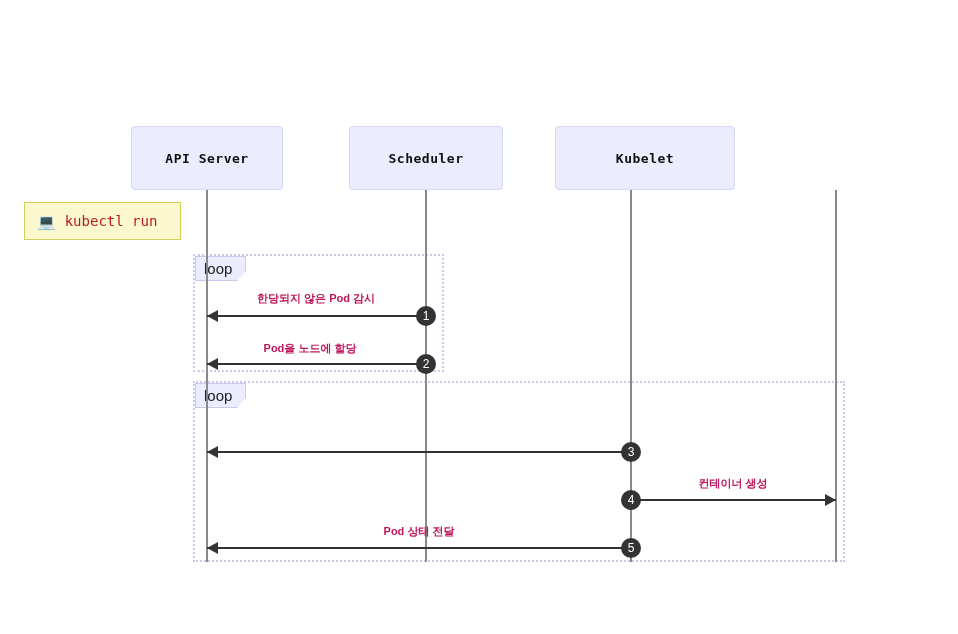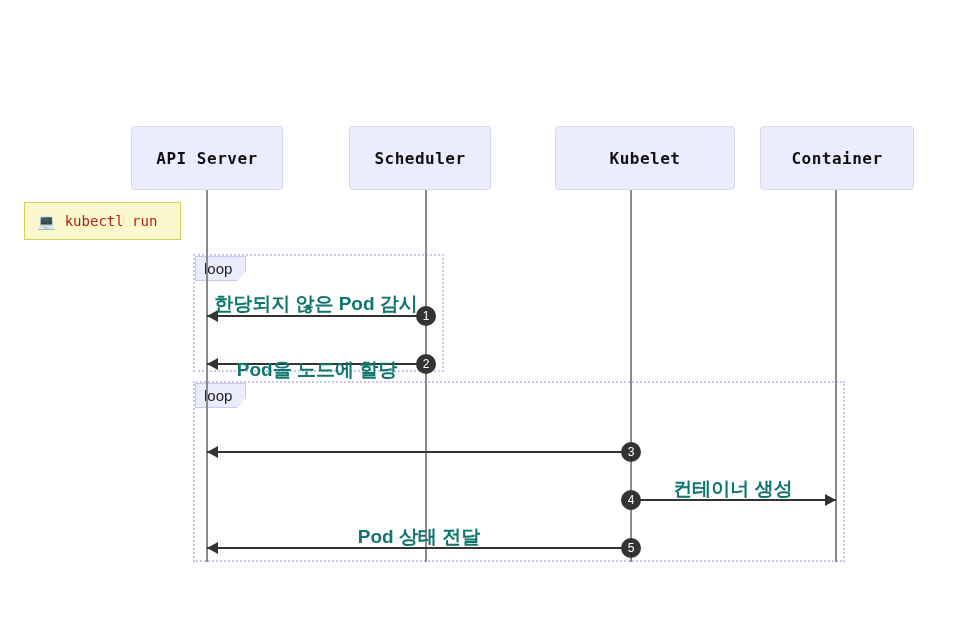--- a/index.html
+++ b/index.html
@@ -28,21 +28,21 @@
     background: #ececff;
     border: 1px solid #d7d7f5;
     border-radius: 4px;
     box-sizing: border-box;
     display: flex;
     align-items: center;
     justify-content: center;
   }
   .participant-label {
     font-family: "DejaVu Sans Mono", "Liberation Mono", monospace;
-    font-size: 16px;
+    font-size: 13px;
     font-weight: bold;
     color: #111111;
     letter-spacing: 0.5px;
     white-space: nowrap;
   }
   
   .lifeline {
     position: absolute;
     width: 2px;
     background: #8a8a8a;
@@ -108,23 +108,23 @@
   }
   .msg-arrow.left {
     border-right: 11px solid #333333;
   }
   .msg-arrow.right {
     border-left: 11px solid #333333;
   }
   .msg-label {
     position: absolute;
     font-family: "Liberation Sans", sans-serif;
-    font-size: 19px;
+    font-size: 11px;
     font-weight: bold;
-    color: #0f766e;
+    color: #be185d;
     text-align: center;
     white-space: nowrap;
     transform: translateX(-50%);
   }
   
   .seq-badge {
     position: absolute;
     width: 20px;
     height: 20px;
     border-radius: 50%;
@@ -150,40 +150,37 @@
     <div class="loop-tag" style="left: 195px; top: 383px;">
       <span class="loop-tag-label">loop</span>
     </div>
     <div class="lifeline" style="left: 206px; top: 190px; height: 372px;"></div>
     <div class="lifeline" style="left: 425px; top: 190px; height: 372px;"></div>
     <div class="lifeline" style="left: 630px; top: 190px; height: 372px;"></div>
     <div class="lifeline" style="left: 835px; top: 190px; height: 372px;"></div>
     <div class="participant-box" style="left: 131px; top: 126px; width: 152px;">
       <span class="participant-label">API Server</span>
     </div>
-    <div class="participant-box" style="left: 349px; top: 126px; width: 142px;">
+    <div class="participant-box" style="left: 349px; top: 126px; width: 154px;">
       <span class="participant-label">Scheduler</span>
     </div>
     <div class="participant-box" style="left: 555px; top: 126px; width: 180px;">
       <span class="participant-label">Kubelet</span>
-    </div>
-    <div class="participant-box" style="left: 760px; top: 126px; width: 154px;">
-      <span class="participant-label">Container</span>
     </div>
     <div class="note-box" style="left: 24px; top: 202px; width: 157px; height: 38px;">
       <span class="note-icon">💻</span>
       <span class="note-text">kubectl run</span>
     </div>
     <div class="msg-line" style="left: 207px; top: 315px; width: 219px;"></div>
     <div class="msg-arrow left" style="top: 310px; left: 207px;"></div>
     <div class="msg-label" style="left: 316px; top: 291px;">한당되지 않은 Pod 감시</div>
     <div class="seq-badge" style="left: 426px; top: 316px;">1</div>
     <div class="msg-line" style="left: 207px; top: 363px; width: 219px;"></div>
     <div class="msg-arrow left" style="top: 358px; left: 207px;"></div>
-    <div class="msg-label" style="left: 317px; top: 341px; margin-top: 16px;">Pod을 노드에 할당</div>
+    <div class="msg-label" style="left: 310px; top: 341px;">Pod을 노드에 할당</div>
     <div class="seq-badge" style="left: 426px; top: 364px;">2</div>
     <div class="msg-line" style="left: 207px; top: 451px; width: 424px;"></div>
     <div class="msg-arrow left" style="top: 446px; left: 207px;"></div>
     <div class="seq-badge" style="left: 631px; top: 452px;">3</div>
     <div class="msg-line" style="left: 631px; top: 499px; width: 205px;"></div>
     <div class="msg-arrow right" style="top: 494px; left: 825px;"></div>
     <div class="msg-label" style="left: 733px; top: 476px;">컨테이너 생성</div>
     <div class="seq-badge" style="left: 631px; top: 500px;">4</div>
     <div class="msg-line" style="left: 207px; top: 547px; width: 424px;"></div>
     <div class="msg-arrow left" style="top: 542px; left: 207px;"></div>

